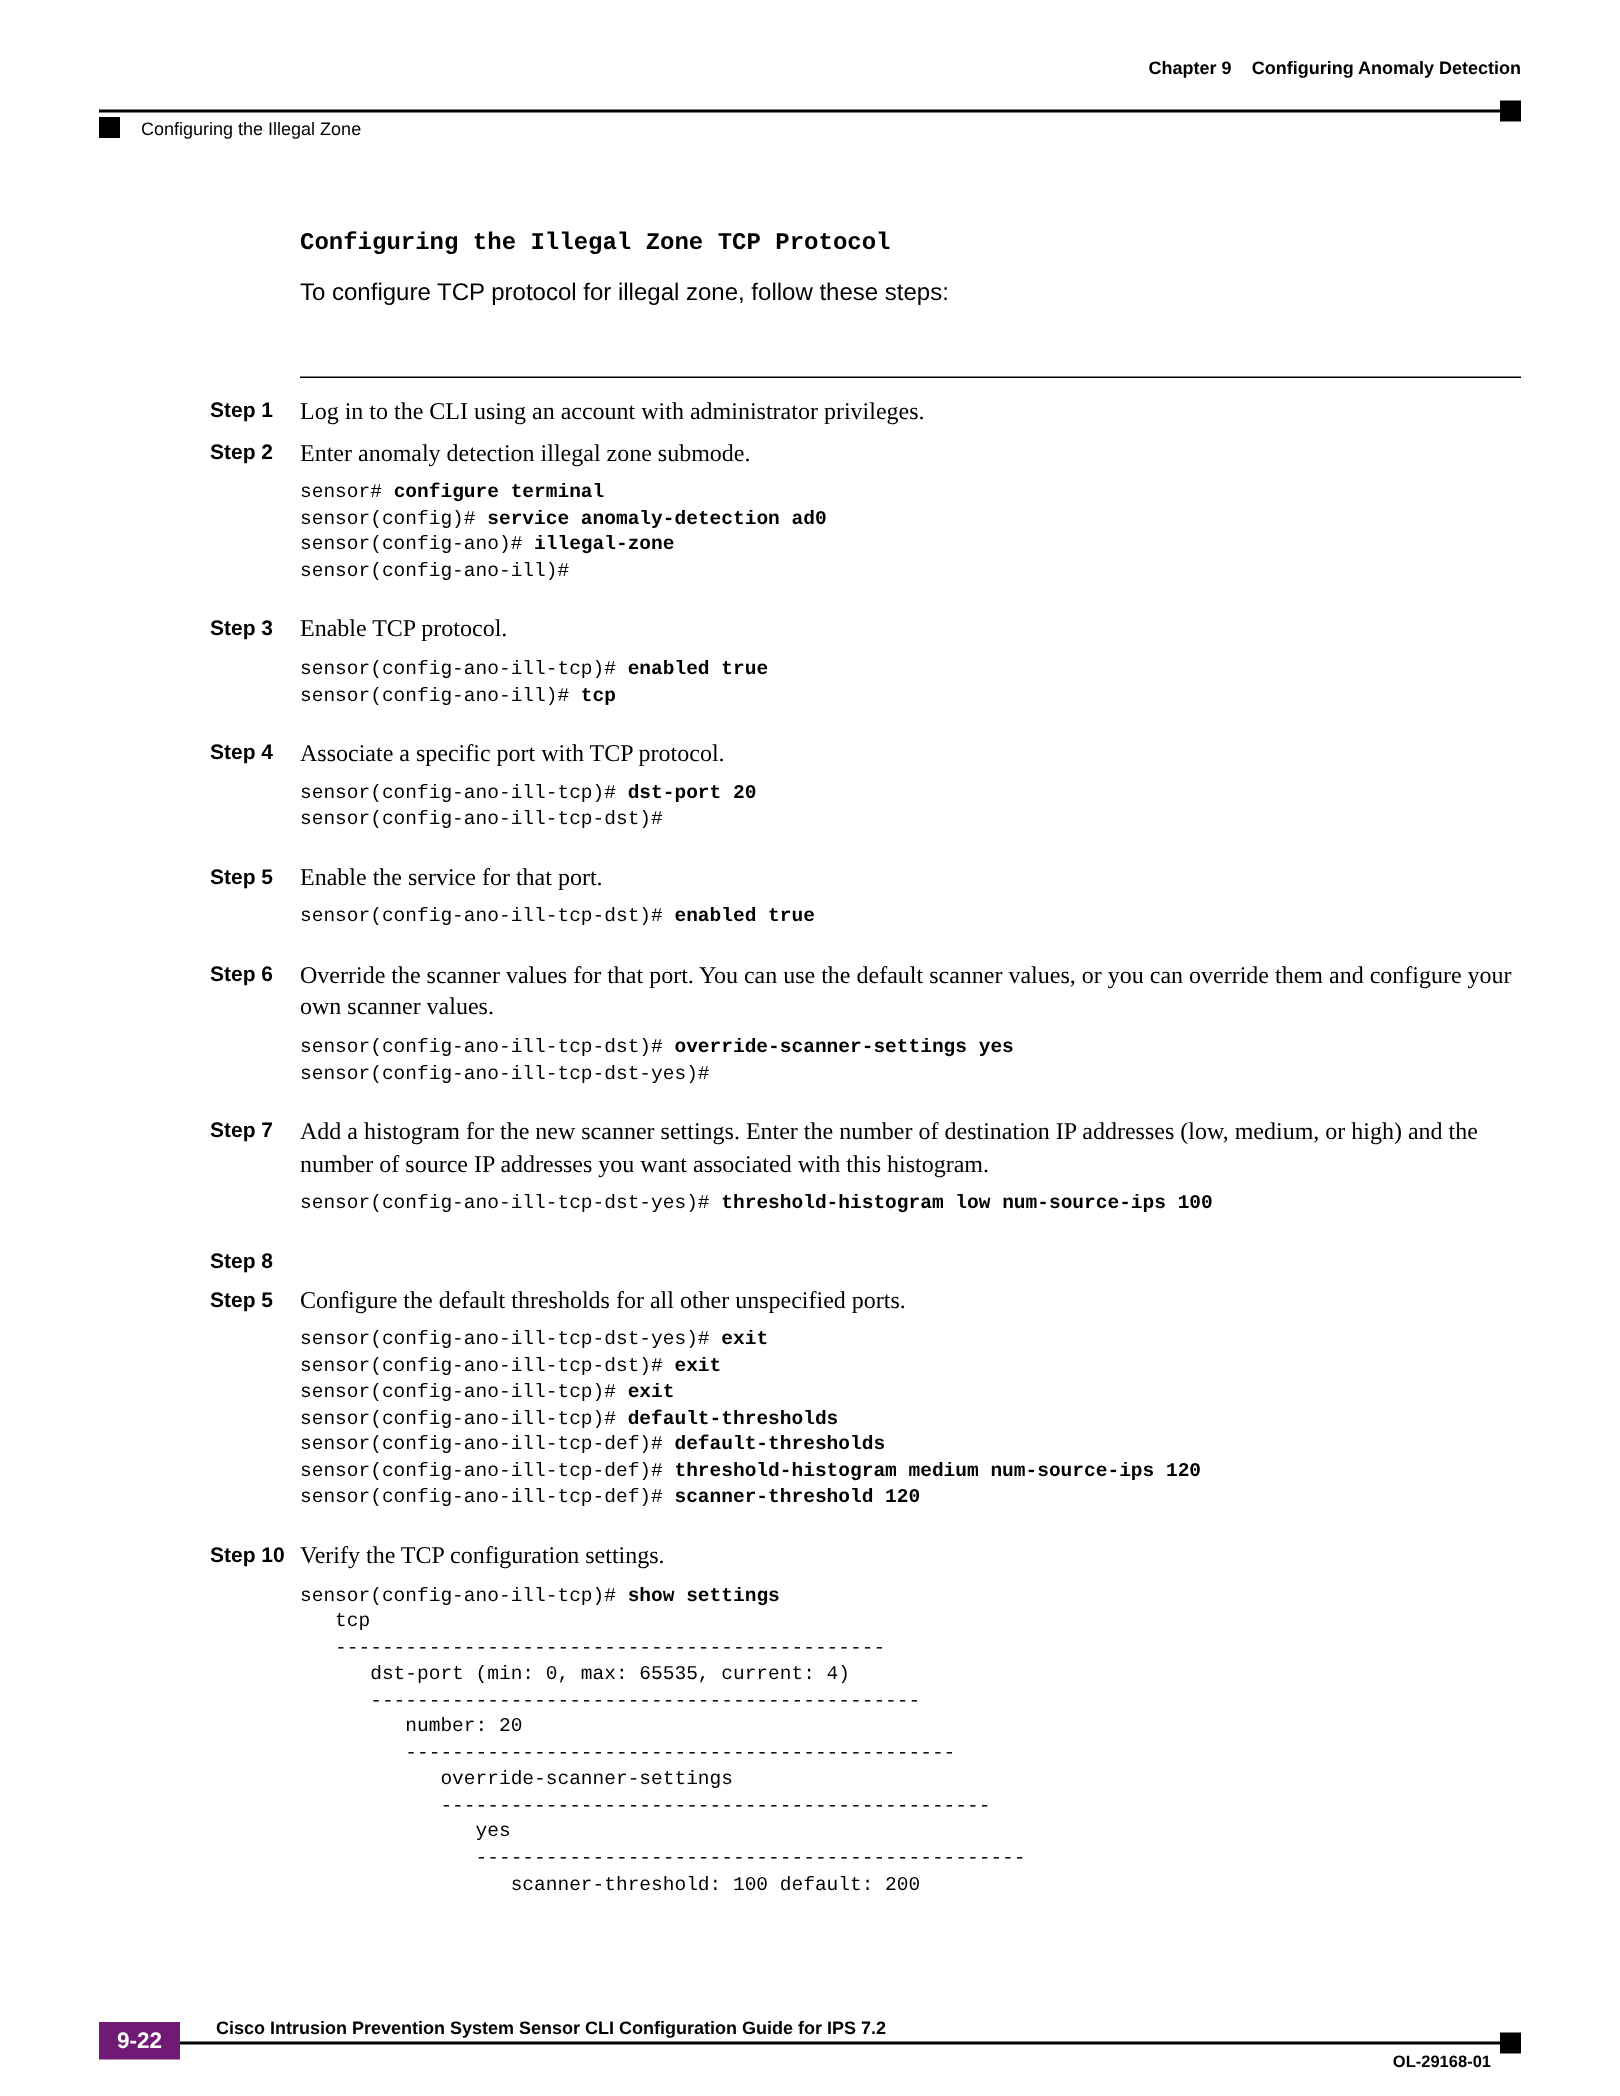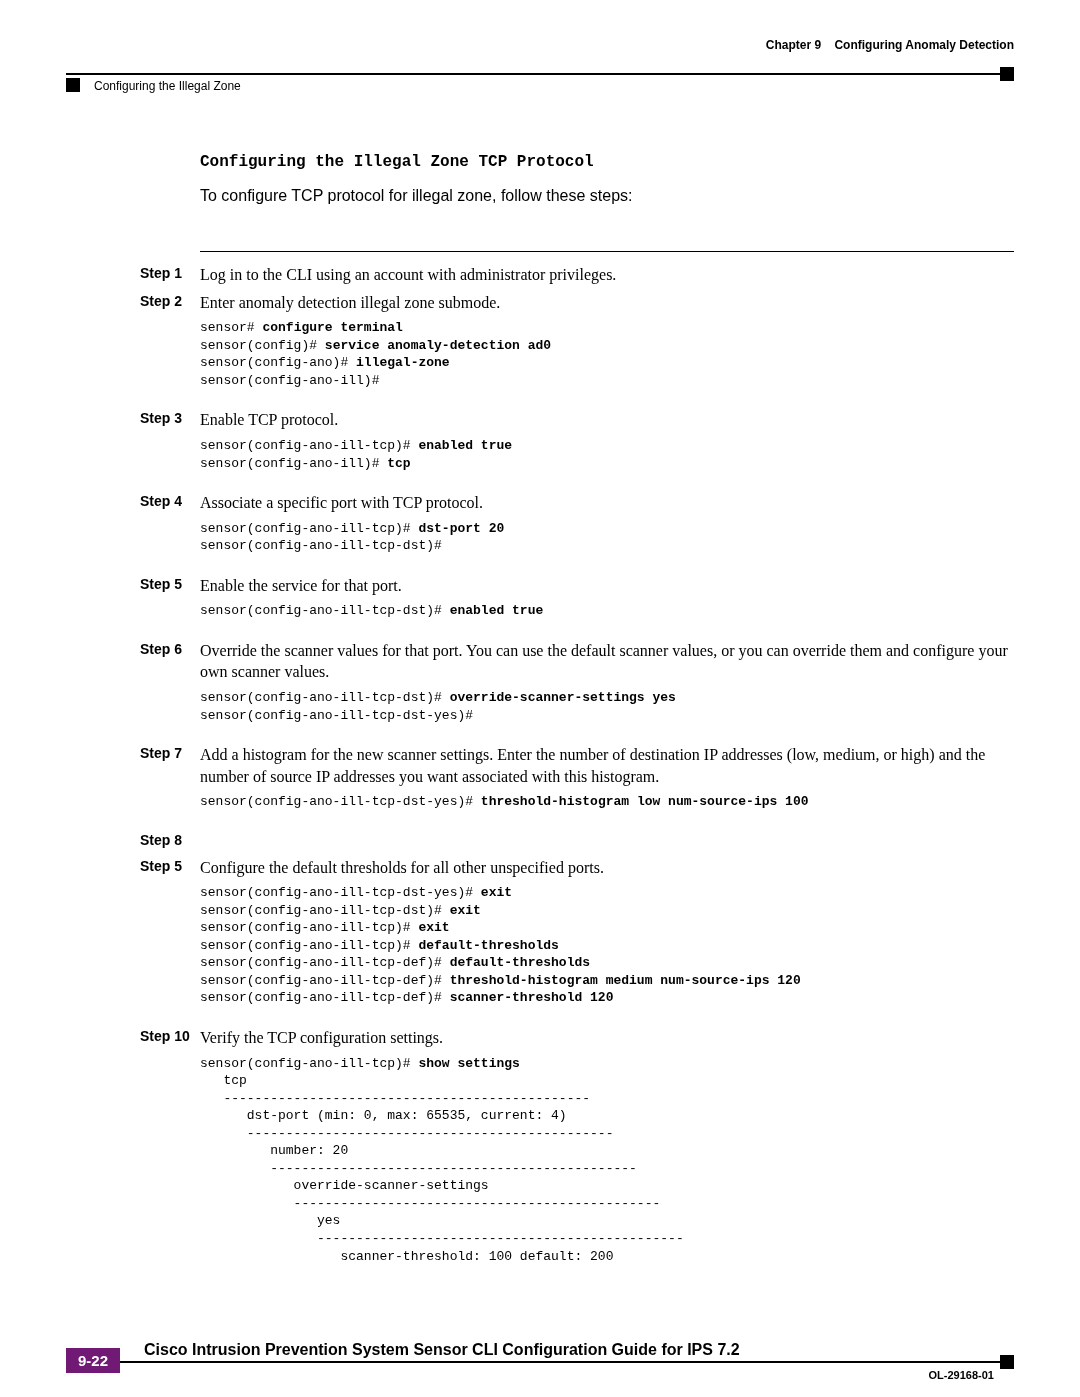--- a/index.html
+++ b/index.html
@@ -116,21 +116,21 @@
   }
   .footer {
     position: absolute;
     bottom: 34px;
     left: 66px;
     right: 66px;
   }
   .footer-title {
     font-family: Arial, Helvetica, sans-serif;
     font-weight: bold;
-    font-size: 16px;
+    font-size: 12px;
     text-align: left;
     padding-left: 78px;
     margin-bottom: 2px;
   }
   .footer-bar {
     height: 2px;
     background: #000;
     position: relative;
   }
   .footer-bar::after {

